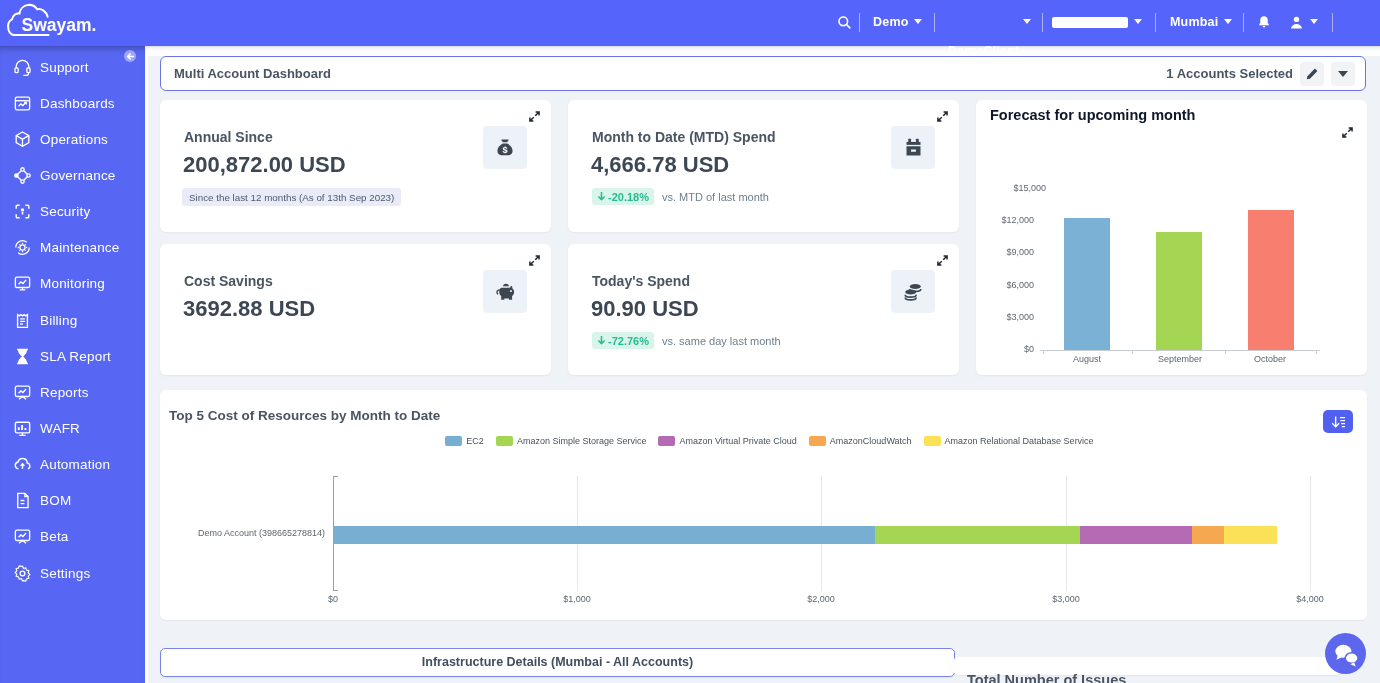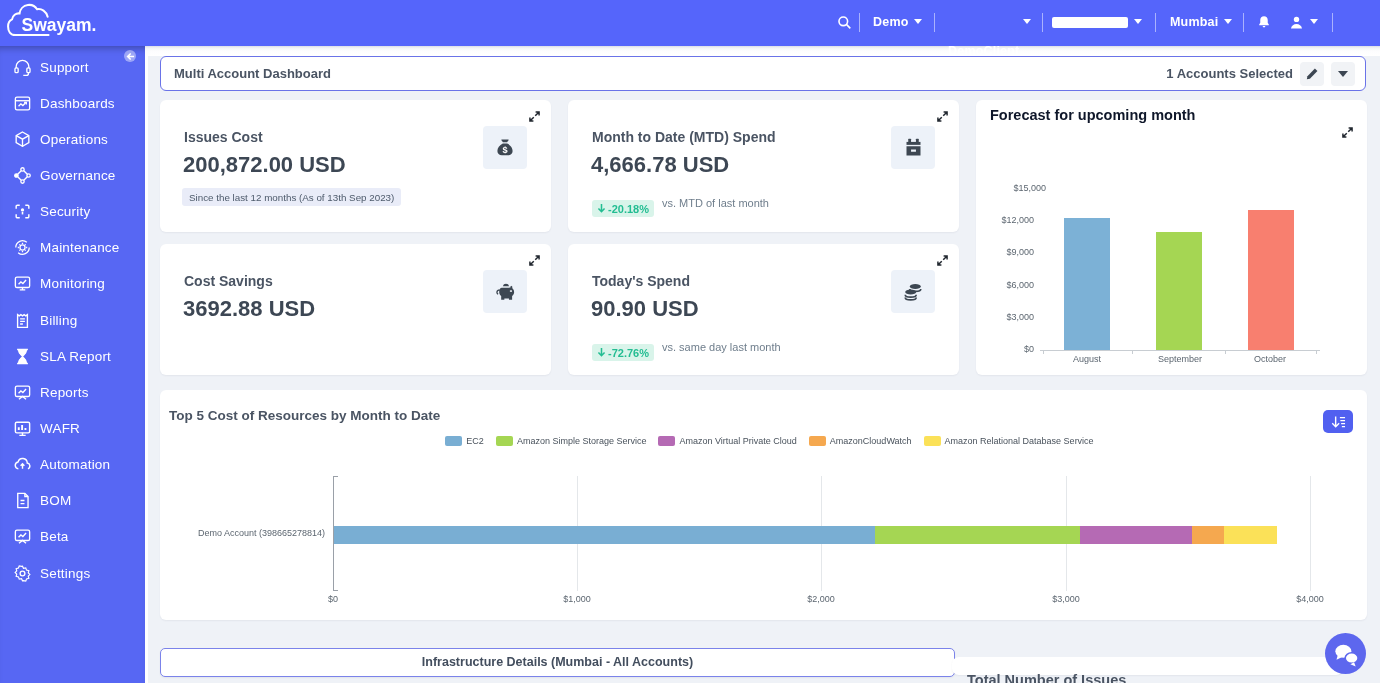--- a/index.html
+++ b/index.html
@@ -41,21 +41,21 @@
 #cardTop5 { left:160px; top:390px; width:1207px; height:230px; }
 #cardInfra { left:160px; top:648px; width:795px; height:29px; background:#fff; border:1px solid #7b83ea; border-radius:5px; text-align:center; font-size:12.5px; font-weight:bold; color:#434e5e; line-height:27px; }
 #cardIssues { left:952px; top:657px; width:391px; height:18px;border-radius:7px; }
 #cardIssues .tt { font-size:14.5px; font-weight:bold; color:#4a5463; margin:15px 0 0 15px; }
 
 .ctitle { position:absolute; left:24px; top:129px; font-size:14px; font-weight:bold; color:#4a5463; }
 .cbig { position:absolute; left:23px; font-size:22px; font-weight:bold; color:#3d4754; }
 .iconsq { position:absolute; width:44px; height:43px; background:#edf2f9; border-radius:4px; display:flex; align-items:center; justify-content:center; }
 .expand { position:absolute; width:11px; height:11px; }
 .badge-lav { position:absolute; background:#e9ecf8; color:#4d5a6b; font-size:9.8px; padding:3.5px 7px; border-radius:3px; }
-.gbadge { background:#d9f4ea; color:#23bd92; font-size:11px; font-weight:bold; padding:2.5px 5px; border-radius:3px; display:inline-flex; align-items:center;margin-top:12px; }
+.gbadge { background:#d9f4ea; color:#23bd92; font-size:11px; font-weight:bold; padding:2.5px 5px; border-radius:3px; display:inline-flex; align-items:center; }
 .gline { position:absolute; display:flex; align-items:center; }
 .gline .vs { color:#6f7e8c; font-size:11px; margin-left:8px; }
 
 
 .ylab { position:absolute; font-size:9px; color:#5c6670; text-align:right; width:40px; }
 .xlab { position:absolute; font-size:9px; color:#5c6670; text-align:center; width:70px; }
 .fbar { position:absolute; width:46px; }
 
 
 .glegend { position:absolute; top:46px; left:0; width:100%; display:flex; justify-content:center; align-items:center; font-size:9px; color:#49525c; }
@@ -81,21 +81,21 @@
           <path d="M11.3 1.8l2.9 2.9L5.6 13.3l-3.5.8.7-3.6z" fill="#3c4652"></path>
         </svg>
       </div>
     <div class="sq" style="margin-right:10px;">
         <div class="caret2"></div>
       </div>
   </div>
 </div>
 
 <div class="card" id="cardA">
-  <div class="ctitle" style="top:29px; left:24px;">Issues Cost</div>
+  <div class="ctitle" style="top:29px; left:24px;">Annual Since</div>
   <div class="cbig" style="top:52px;">200,872.00 USD</div>
   <div class="badge-lav" style="left:22px; top:88px;">Since the last 12 months (As of 13th Sep 2023)</div>
   <div class="iconsq" style="left:323px; top:26px;">
     <svg width="22" height="22" viewBox="0 0 24 24" fill="#3d4752">
         <path d="M8.6 2.6h6.8c.5 0 .8.5.5.9l-1.7 2.3h-4.4L8.1 3.5c-.3-.4 0-.9.5-.9z"></path>
         <path d="M9.6 7.2h4.8c3.6 1.7 5.9 4.9 5.9 8.1 0 2.9-2 4.6-4.9 4.6H8.6c-2.9 0-4.9-1.7-4.9-4.6 0-3.2 2.3-6.4 5.9-8.1z"></path>
         <text x="12" y="17.4" font-size="10" font-weight="bold" fill="#fff" text-anchor="middle" font-family="Liberation Sans">$</text>
       </svg>
   </div>
   <svg class="expand" style="right:11px; top:11px;" viewBox="0 0 12 12">

